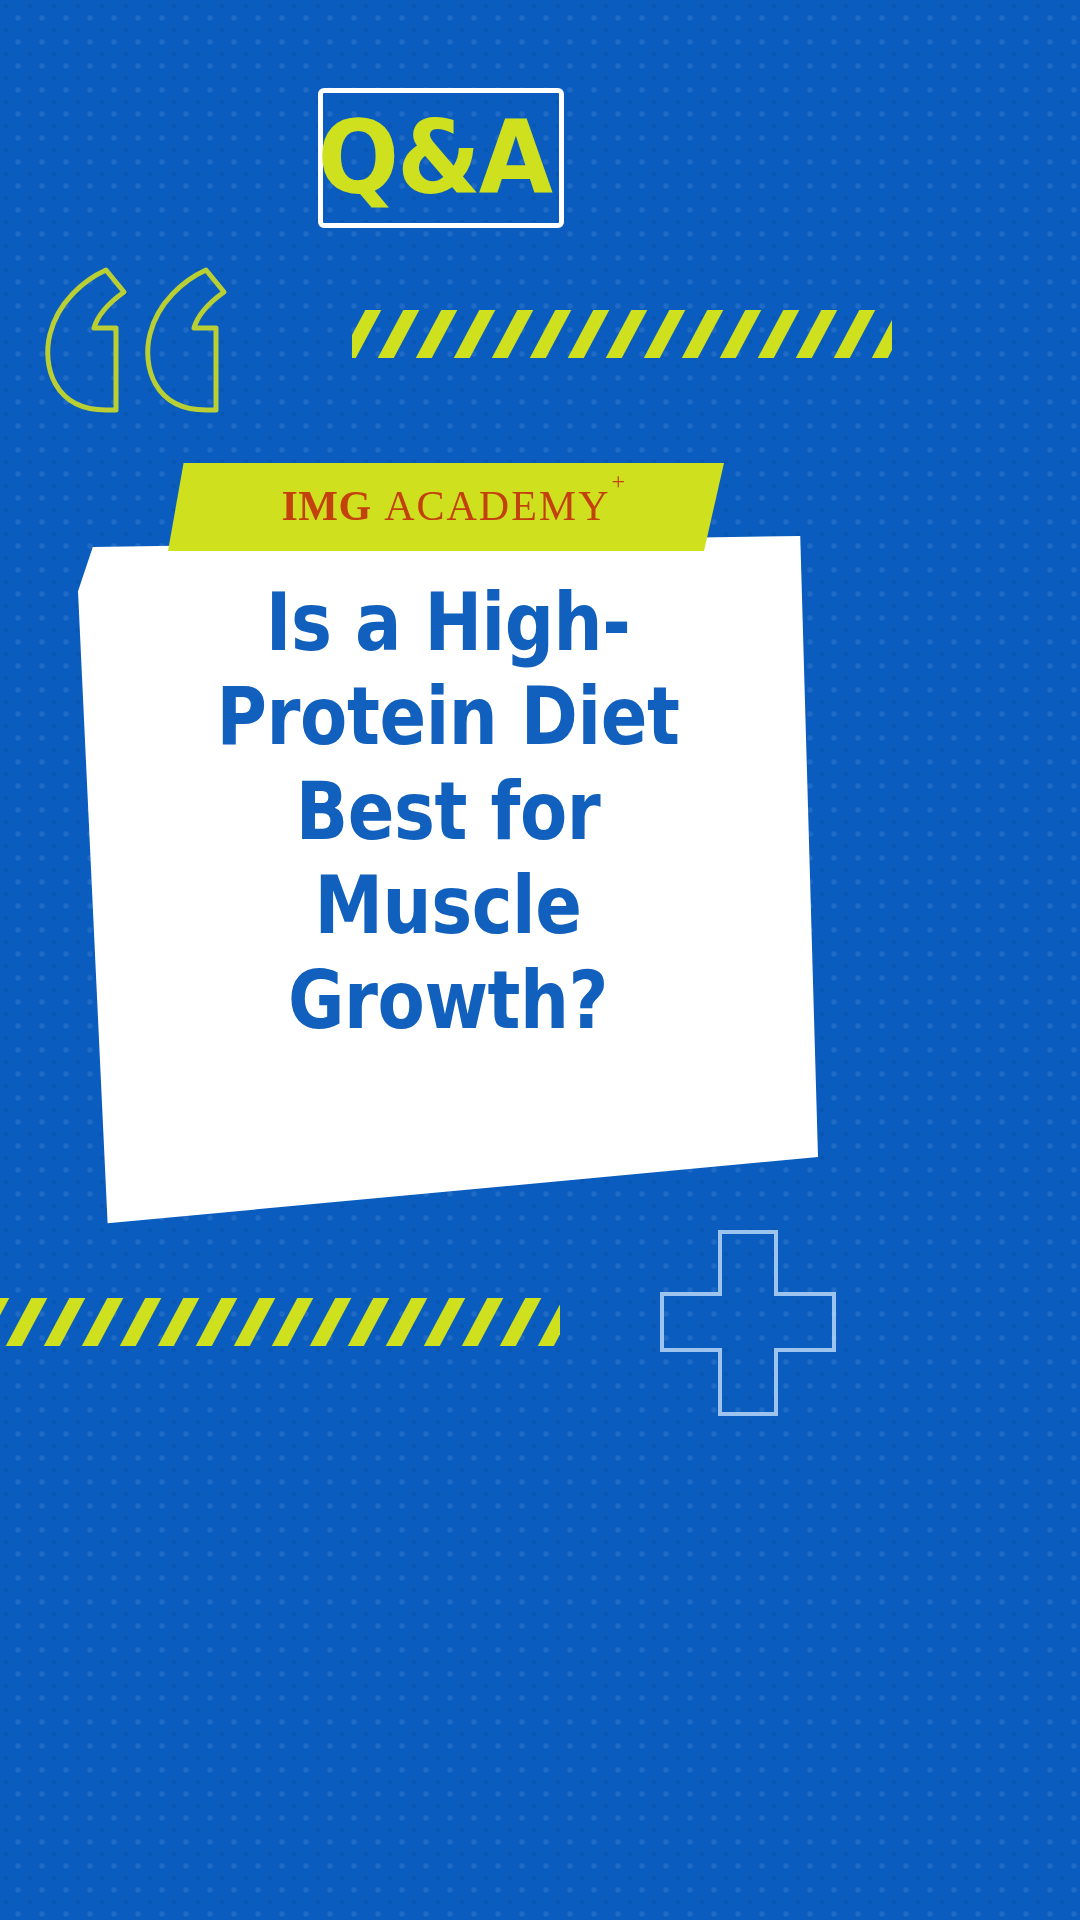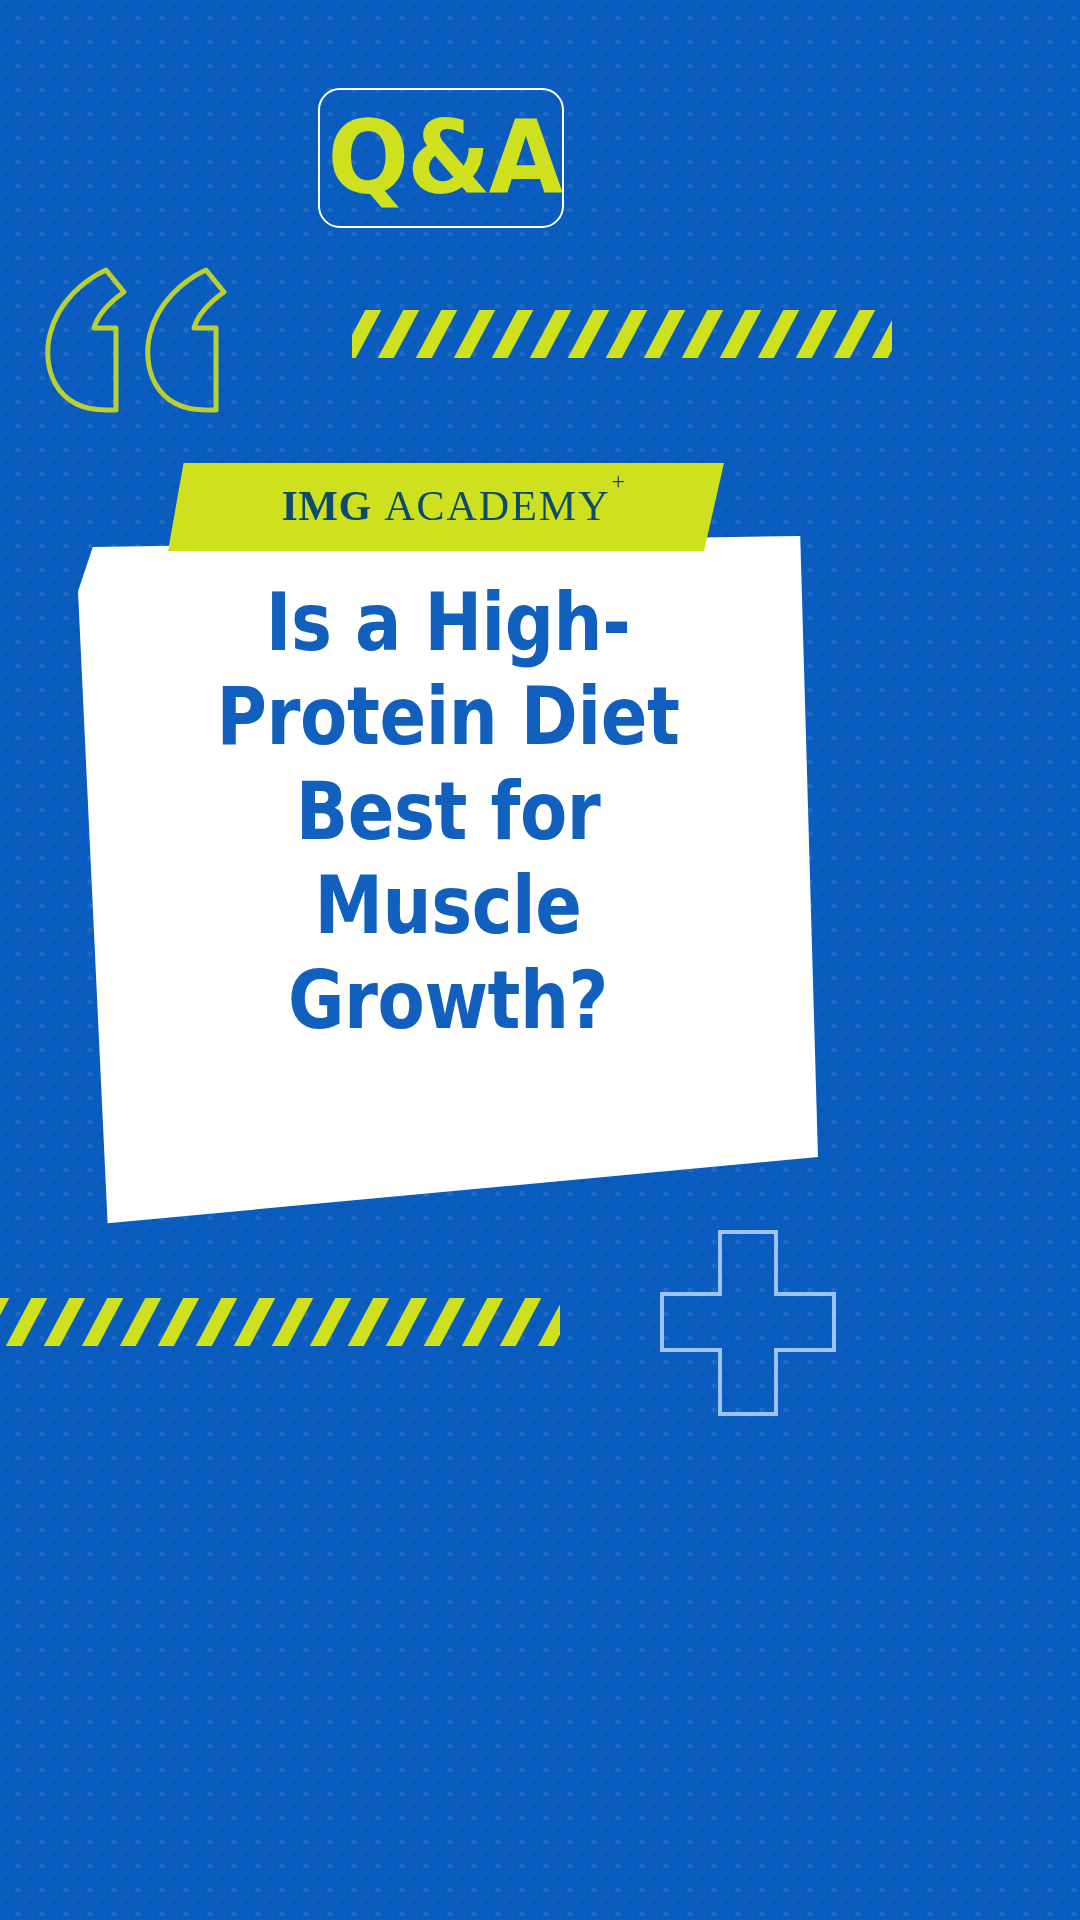--- a/index.html
+++ b/index.html
@@ -36,26 +36,26 @@
     pointer-events: none;
   }
 
   
   .qa-badge {
     position: absolute;
     left: 318px;
     top: 88px;
     width: 246px;
     height: 140px;
-    border: 2px solid #ffffff;
-    border-radius: 22px;
+    border: 5px solid #ffffff;
+    border-radius: 6px;
     box-sizing: border-box;
     display: flex;
     align-items: center;
-    justify-content: flex-start;
+    justify-content: flex-end;
   }
   .qa-badge span {
     color: #cfe01f;
     font-size: 102px;
     font-weight: bold;
     letter-spacing: -2px;
     line-height: 1;
     font-family: "DejaVu Sans", sans-serif;
     transform: scaleX(0.94);
   }
@@ -102,21 +102,21 @@
     width: 556px;
     height: 88px;
     background: #cfe01f;
     clip-path: polygon(2.8% 0%, 100% 0%, 96.4% 100%, 0% 100%);
     display: flex;
     align-items: center;
     justify-content: center;
   }
   .logo-text {
     position: relative;
-    color: #0c4a6e;
+    color: #c2410c;
     font-family: "Liberation Serif", "DejaVu Serif", serif;
     font-size: 42px;
     letter-spacing: 1.5px;
     white-space: nowrap;
     transform: translateY(-1px);
   }
   .logo-text .img {
     font-weight: bold;
     letter-spacing: 0.5px;
   }

